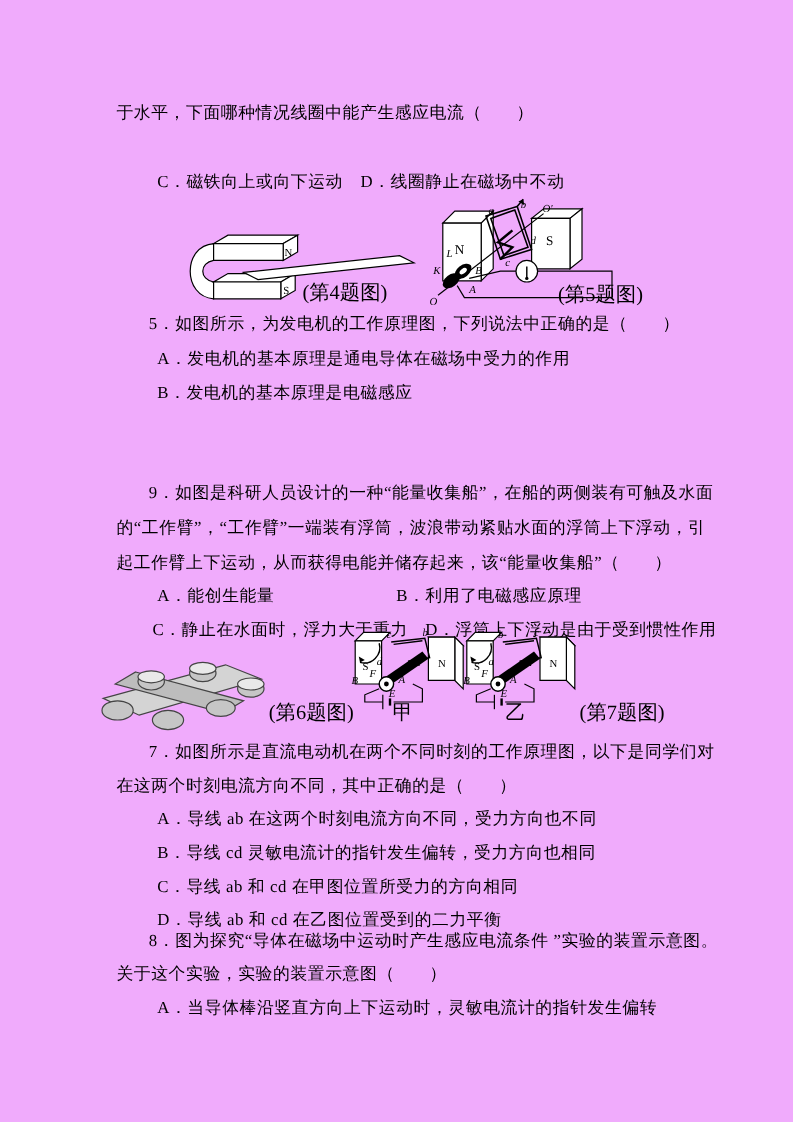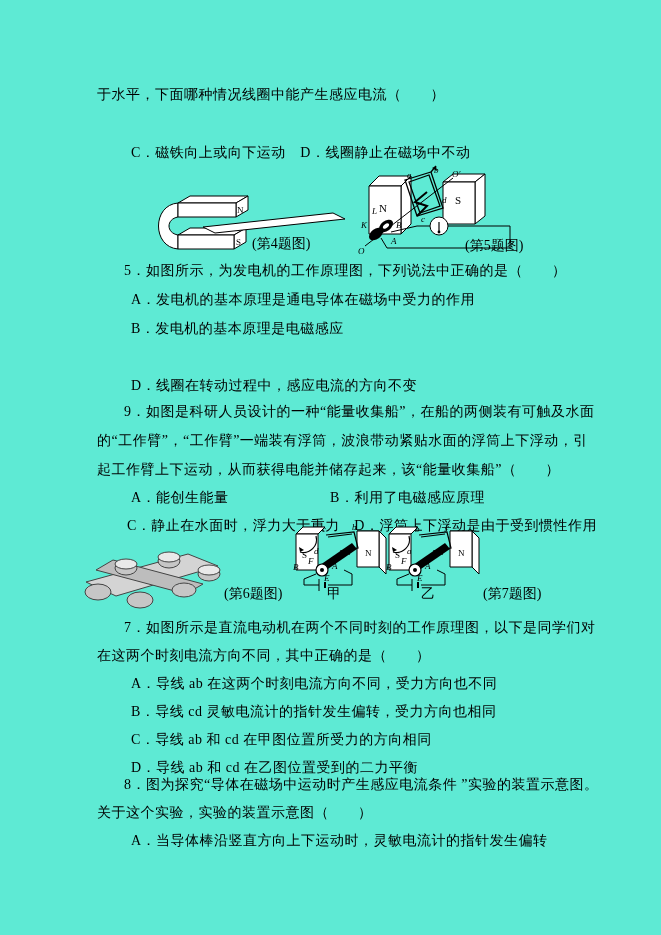--- a/index.html
+++ b/index.html
@@ -1,26 +1,26 @@
 <!DOCTYPE html>
 <html><head>
 <meta charset="utf-8">
 <style>
   html,body{margin:0;padding:0;background:#ffffff;}
   #page{
-    position:relative;width:661px;height:935px;background:#5eead4;
+    position:relative;width:661px;height:935px;background:#f0abfc;
     font-family:"Liberation Serif","DejaVu Serif",serif;
     color:#000000;overflow:hidden;
   }
   .ln{
     position:absolute;font-size:14px;line-height:17px;white-space:pre;
     letter-spacing:0.5px;
   }
   .cap{
-    position:absolute;font-size:14px;line-height:16px;white-space:pre;
+    position:absolute;font-size:17px;line-height:16px;white-space:pre;
   }
   svg{position:absolute;overflow:visible;}
   svg text{font-family:"Liberation Serif","DejaVu Serif",serif;fill:#000;}
   .lbl-i{font-size:9px;font-style:italic;}
   .pole{font-size:11px;}
   .pole-s{font-size:9px;}
 </style>
 </head>
 <body>
 
@@ -88,21 +88,20 @@
     <text class="lbl-i" x="4" y="62">K</text>
     <text class="lbl-i" x="15" y="48">L</text>
     <text class="lbl-i" x="34" y="78">A</text>
     <text class="lbl-i" x="39" y="62">B</text>
   </svg>
   <div class="cap" style="left:465px;top:238px">(第5题图)</div>
 
   <div class="ln" style="left:124px;top:262px">5．如图所示，为发电机的工作原理图，下列说法中正确的是（　　）</div>
   <div class="ln" style="left:131px;top:291px">A．发电机的基本原理是通电导体在磁场中受力的作用</div>
   <div class="ln" style="left:131px;top:320px">B．发电机的基本原理是电磁感应</div>
-  <div class="ln" style="left:131px;top:377px">D．线圈在转动过程中，感应电流的方向不变</div>
 
   <div class="ln" style="left:124px;top:403px">9．如图是科研人员设计的一种“能量收集船”，在船的两侧装有可触及水面</div>
   <div class="ln" style="left:97px;top:432px">的“工作臂”，“工作臂”一端装有浮筒，波浪带动紧贴水面的浮筒上下浮动，引</div>
   <div class="ln" style="left:97px;top:461px">起工作臂上下运动，从而获得电能并储存起来，该“能量收集船”（　　）</div>
   <div class="ln" style="left:131px;top:489px">A．能创生能量　　　　　　　B．利用了电磁感应原理</div>
   <div class="ln" style="left:127px;top:517px">C．静止在水面时，浮力大于重力　D．浮筒上下浮动是由于受到惯性作用</div>
 
   <svg style="left:68px;top:540px" width="165" height="72" viewBox="0 0 165 72">
     <g stroke="#444" stroke-width="1">
       <polygon points="18,42 120,14 150,26 48,56" fill="#d4d4d4"></polygon>

